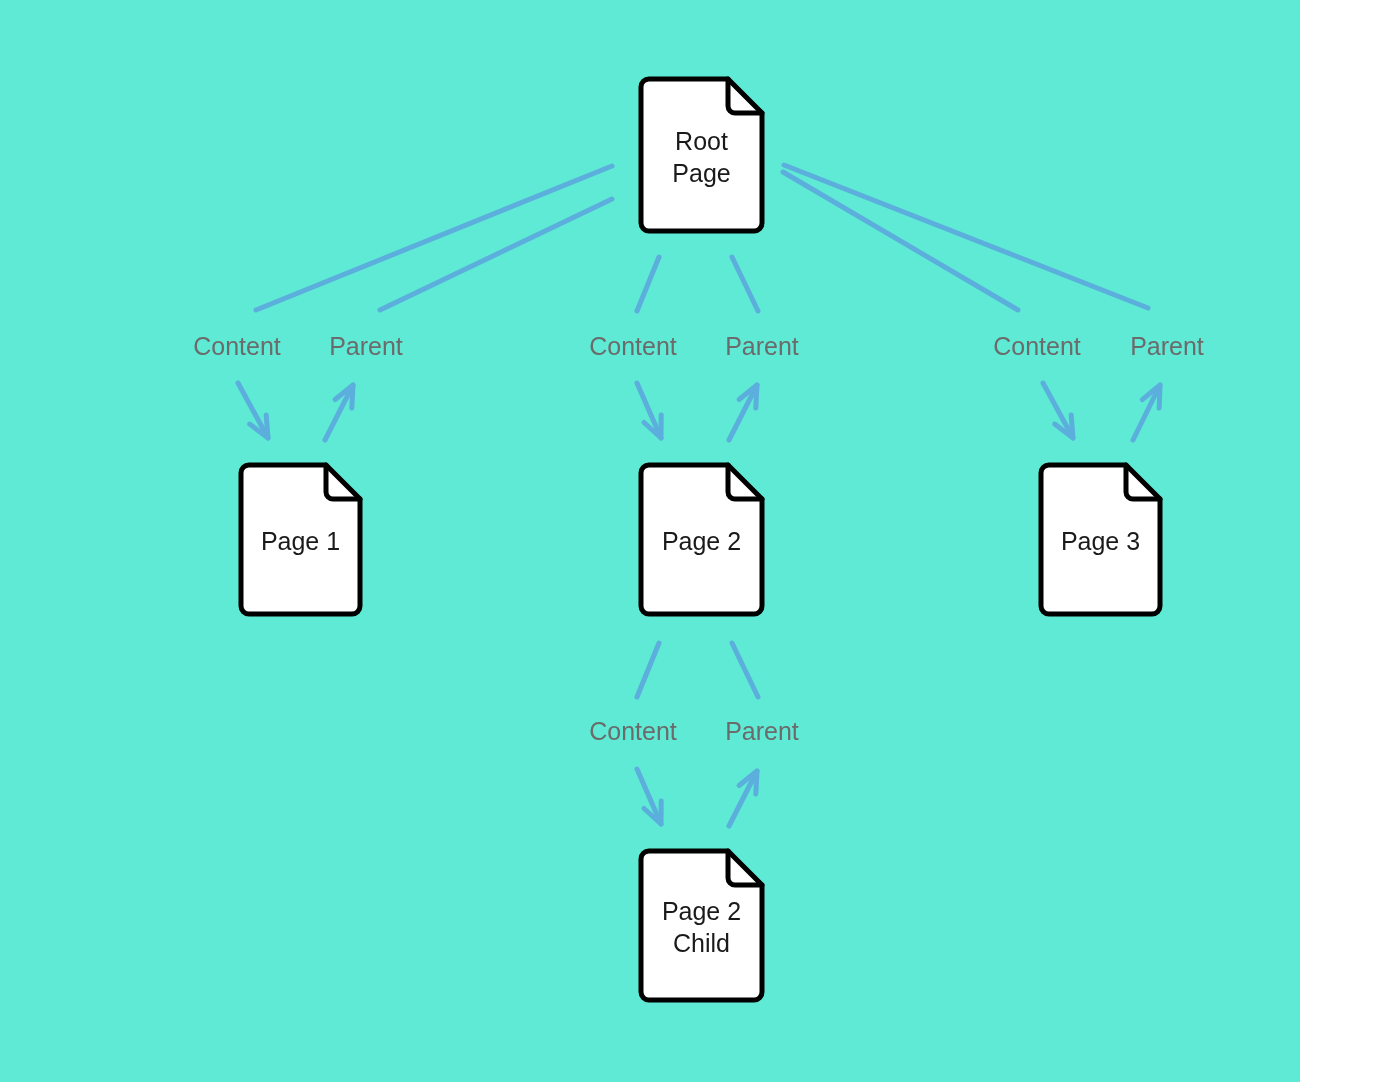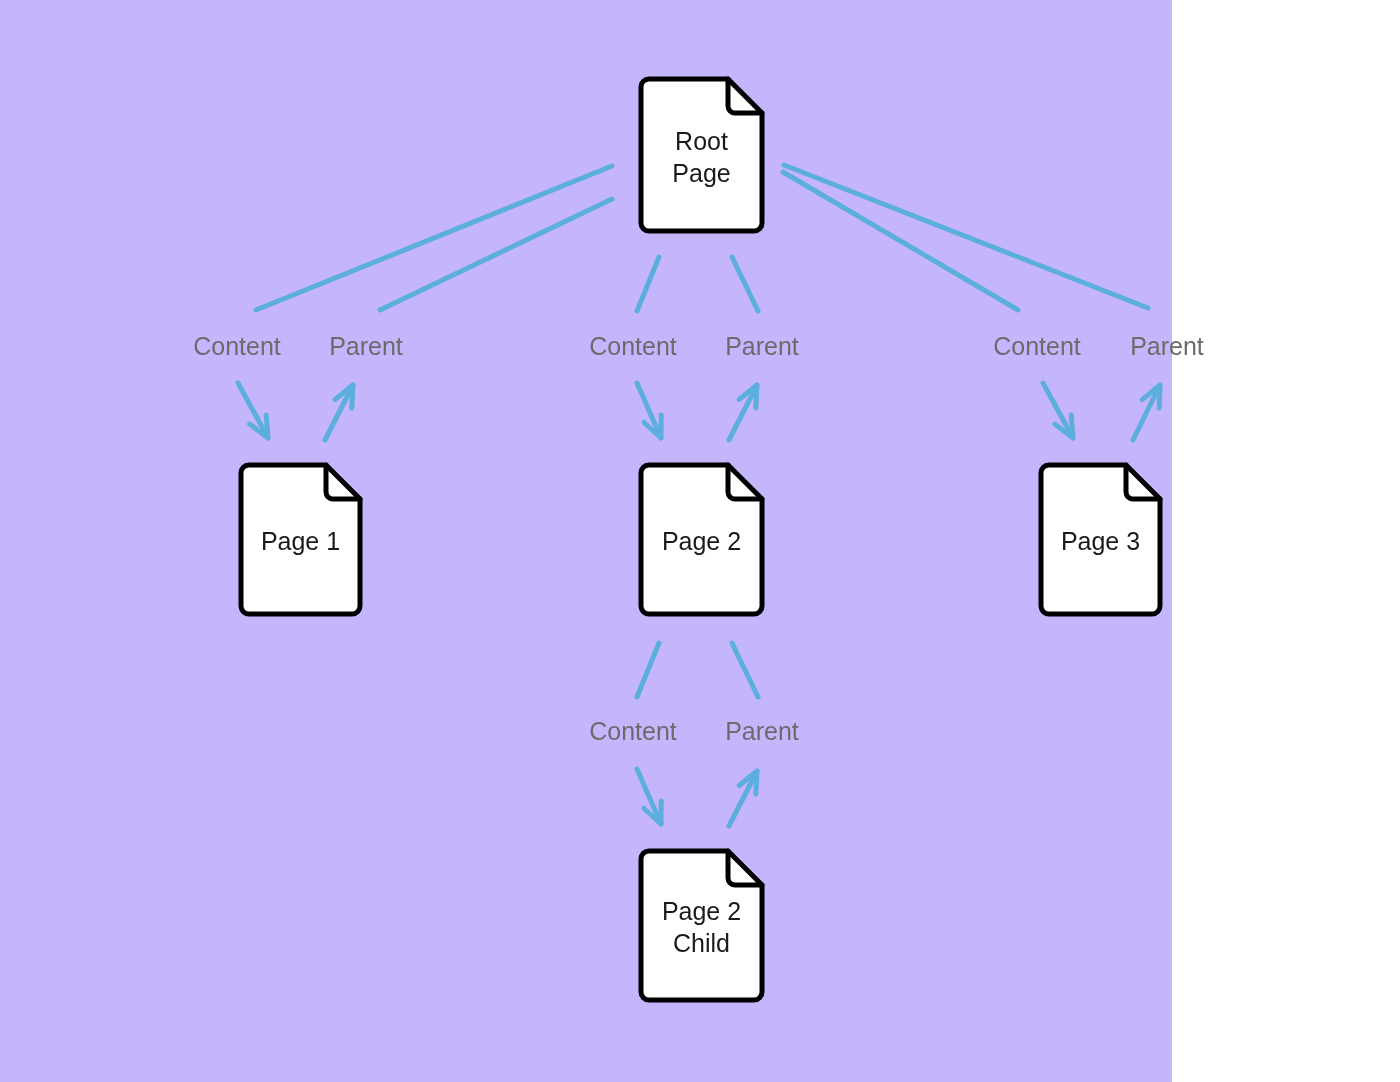--- a/index.html
+++ b/index.html
@@ -8,23 +8,23 @@
     background: #ffffff;
   }
   body {
     width: 1400px;
     height: 1082px;
     font-family: "Liberation Sans", sans-serif;
     overflow: hidden;
   }
   #diagram-canvas {
     position: relative;
-    width: 1172px;
+    width: 1300px;
     height: 1082px;
-    background: #c4b5fd;
+    background: #5eead4;
     text-align: center;
   }
   svg.diagram {
     display: block;
     width: 1400px;
     height: 1082px;
   }
   .node-shape {
     fill: #ffffff;
     stroke: #000000;

